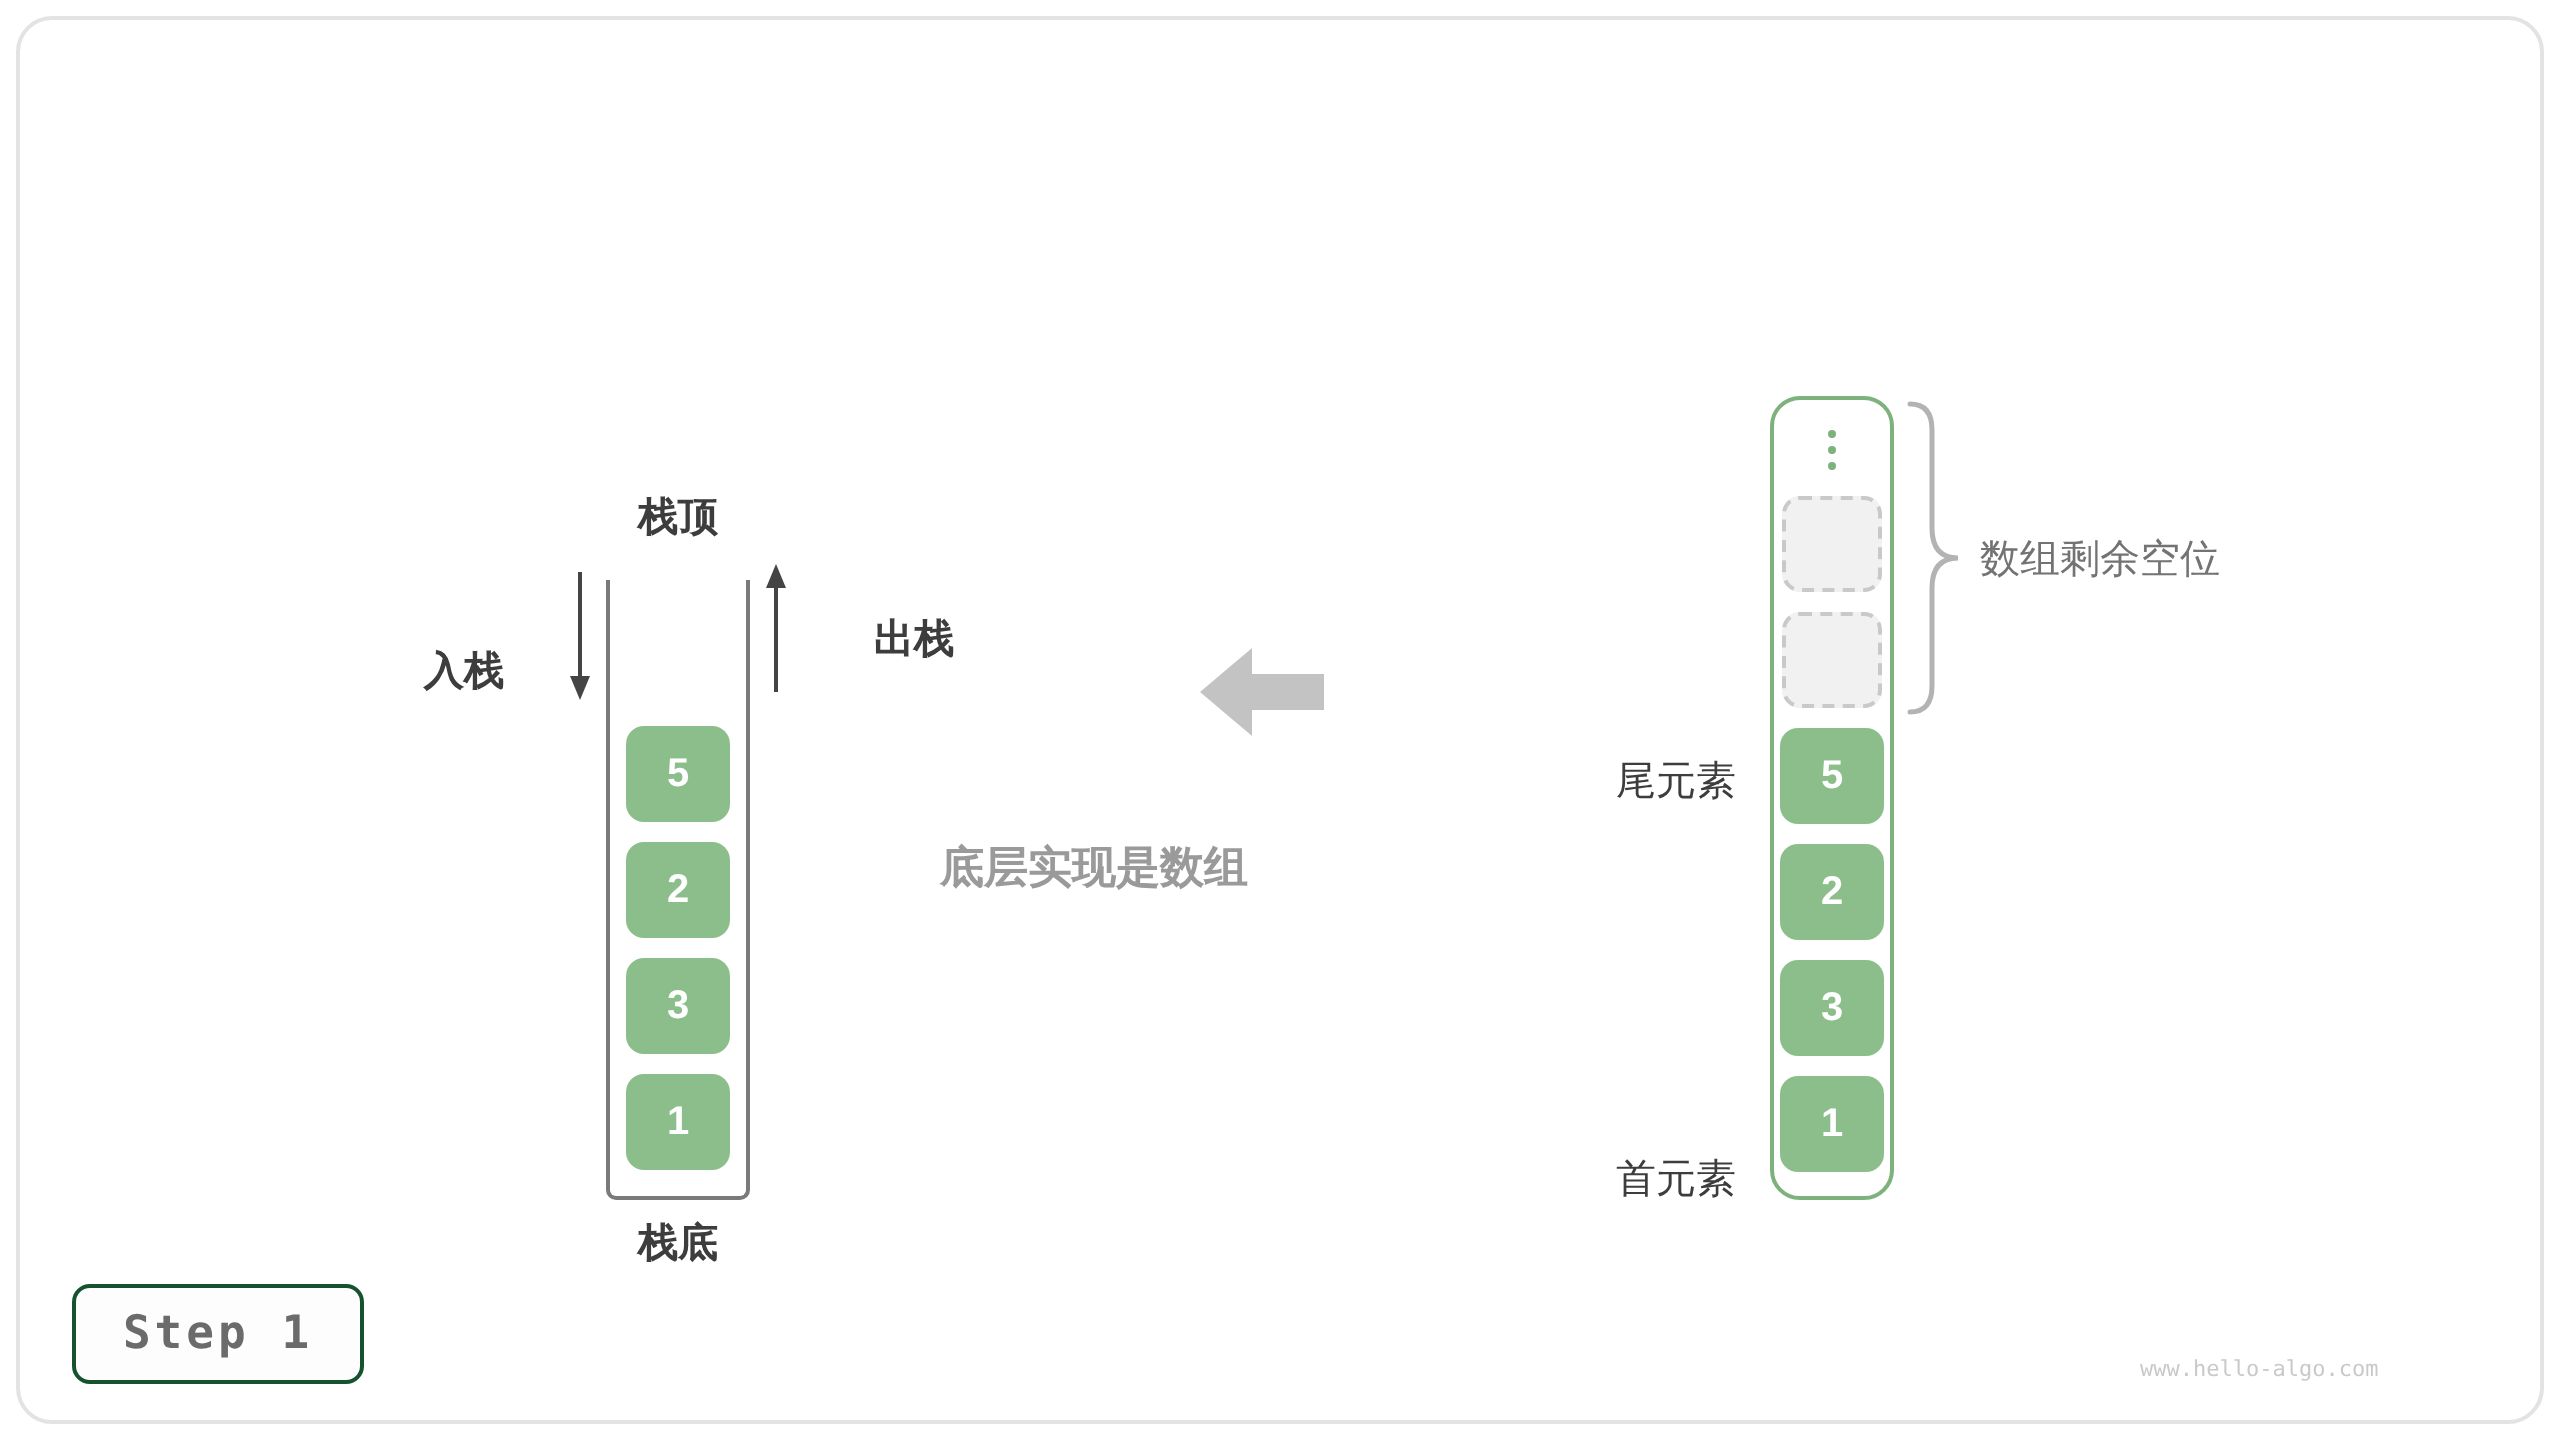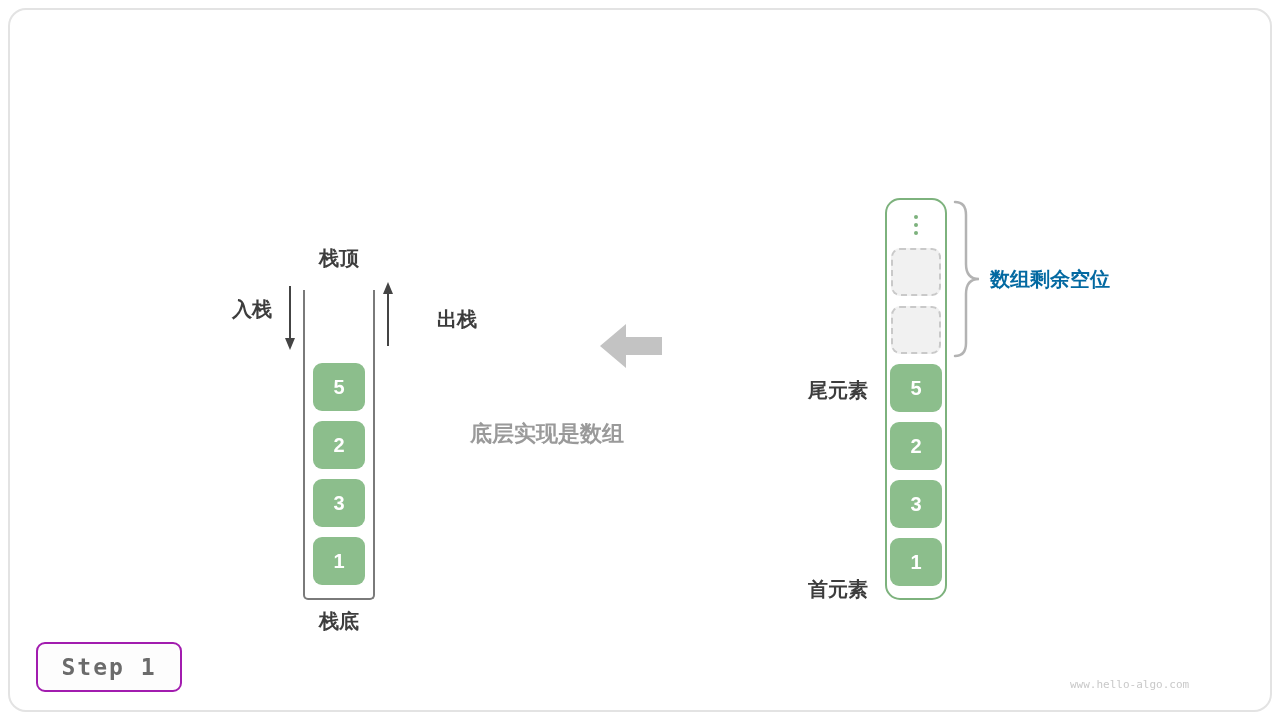--- a/index.html
+++ b/index.html
@@ -41,44 +41,44 @@
   .array-box{position:absolute;left:885px;top:198px;width:62px;height:402px;
     border:2px solid var(--green-border);border-radius:15px;background:#fff;
     display:flex;flex-direction:column;align-items:center;padding-top:8px;}
   .dots{height:34px;display:flex;flex-direction:column;align-items:center;justify-content:center;
     gap:4px;margin-bottom:6px;}
   .dots span{width:4px;height:4px;border-radius:50%;background:var(--green-border);}
   .slots,.acells{display:flex;flex-direction:column;align-items:center;gap:10px;}
   .slots{margin-bottom:10px;}
   .slot{width:50px;height:48px;border-radius:9px;background:var(--slot-bg);
     border:2px dashed var(--slot-border);flex:0 0 auto;}
-  .side-lbl{position:absolute;width:100px;text-align:right;font-size:20px;font-weight:bold;
+  .side-lbl{position:absolute;width:100px;text-align:right;font-size:20px;font-weight:normal;
     color:var(--label-dark);}
   .brace{position:absolute;left:953px;top:200px;width:28px;height:158px;}
-  .free-lbl{position:absolute;left:990px;top:266px;font-size:20px;font-weight:bold;
-    color:#0369a1;white-space:nowrap;}
+  .free-lbl{position:absolute;left:990px;top:266px;font-size:20px;font-weight:normal;
+    color:#737373;white-space:nowrap;}
 
   
   .step-badge{position:absolute;left:36px;top:642px;width:146px;height:50px;
-    border:2px solid #a21caf;border-radius:9px;background:#fdfdfd;
+    border:2px solid #14532d;border-radius:9px;background:#fdfdfd;
     display:flex;align-items:center;justify-content:center;
     font-family:"DejaVu Sans Mono",monospace;font-weight:bold;font-size:23px;
     letter-spacing:2px;color:#6b6b6b;}
   .watermark{position:absolute;left:1070px;top:678px;
     font-family:"DejaVu Sans Mono",monospace;font-size:11px;color:#c9c9c9;}
 </style>
 </head>
 <body>
 
 <div class="stage">
   <div class="card"></div>
 
   <div class="lbl center" style="left:299px;top:245px;width:80px;">栈顶</div>
 
-  <div class="lbl" style="left:212px;top:296px;width:60px;text-align:right;">入栈</div>
+  <div class="lbl" style="left:212px;top:322px;width:60px;">入栈</div>
 
   <svg class="varrow" style="left:282px;top:284px;" viewBox="0 0 16 66">
     <line x1="8" y1="2" x2="8" y2="56" stroke="#444" stroke-width="2"></line>
     <polygon points="3,54 13,54 8,66" fill="#444"></polygon>
   </svg>
 
   <svg class="varrow" style="left:380px;top:282px;" viewBox="0 0 16 66">
     <line x1="8" y1="64" x2="8" y2="10" stroke="#444" stroke-width="2"></line>
     <polygon points="3,12 13,12 8,0" fill="#444"></polygon>
   </svg>

